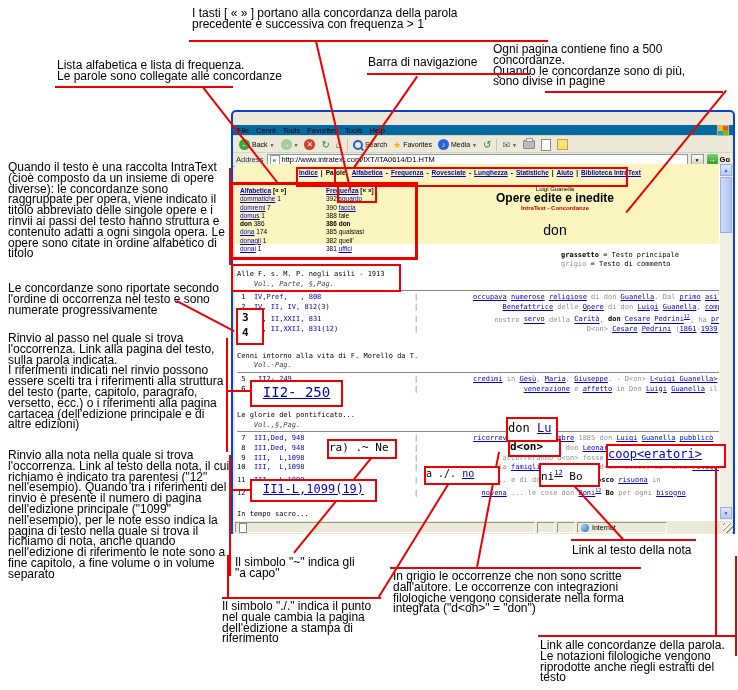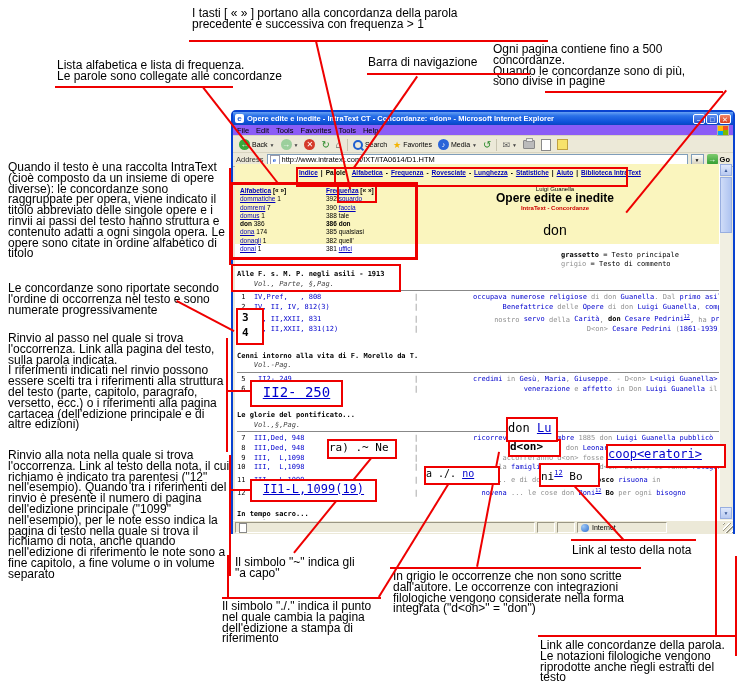--- a/index.html
+++ b/index.html
@@ -19,21 +19,21 @@
   .tbar{position:absolute;left:0;top:0;width:500px;height:13px;
         background:linear-gradient(180deg,#66a1f3 0%,#2970e8 30%,#0c50d8 80%,#0a46be 100%);
         display:flex;align-items:center;padding:0 2px;box-sizing:border-box;}
   .tbar .ticon{width:9px;height:9px;background:#fff;border-radius:2px;color:#2a64d8;font-size:8px;
         line-height:9px;text-align:center;font-weight:bold;margin-right:3px;}
   .tbar .ticon::before{content:"e";}
   .ttl{color:#fff;font-size:7.5px;font-weight:bold;flex:1;white-space:nowrap;overflow:hidden;}
   .wbtn{width:12px;height:10px;margin-left:1px;border:1px solid #fff;border-radius:2px;
         background:linear-gradient(#5b8ff2,#2a5ad0);color:#fff;font-size:7px;line-height:9px;text-align:center;box-sizing:border-box;}
   .wbtn.close{background:linear-gradient(#ef8568,#d8401f);}
-  .mbar{position:absolute;left:0;top:13px;width:500px;height:11px;background:#8b5cf6;
+  .mbar{position:absolute;left:0;top:13px;width:500px;height:11px;background:#0369a1;
         border-bottom:1px solid #d8d4c0;display:flex;align-items:center;padding:0 4px;box-sizing:border-box;}
   .mi{font-size:7.5px;margin-right:7px;}
   .flag{margin-left:auto;width:10px;height:9px;border:1px solid #b8b4a0;
         background:conic-gradient(#f25022 0 90deg,#7fba00 0 180deg,#00a4ef 0 270deg,#ffb900 0);}
   .tobar{position:absolute;left:0;top:25px;width:500px;height:16px;background:#ece9d8;
          border-bottom:1px solid #d8d4c0;display:flex;align-items:center;padding:0 3px;box-sizing:border-box;}
   .tbtn{display:inline-flex;align-items:center;gap:2px;font-size:7px;color:#000;padding:0 3px;height:14px;}
   .cir{width:11px;height:11px;border-radius:50%;color:#fff;font-size:8px;line-height:11px;text-align:center;}
   .dd7{font-size:5px;color:#444;}
   .tsep{width:1px;height:12px;background:#c8c4b0;margin:0 2px;}
@@ -71,27 +71,27 @@
   .htitle{font-size:12px;font-weight:bold;line-height:12px;}
   .hsub{font-size:6px;color:#cc0000;font-weight:bold;line-height:8px;}
   .hword{font-size:14px;line-height:16px;margin-top:10px;}
   .legend{position:absolute;left:326px;top:87px;font:7px/9px "DejaVu Sans Mono",monospace;white-space:pre;}
   .legend .lb{font-weight:bold;}
   .legend .lg{color:#909090;margin-top:16px;}
   .conc{position:absolute;left:2px;top:106px;width:484px;
         font:7px/9.6px "DejaVu Sans Mono",monospace;white-space:pre;}
   .sec+.sec{margin-top:17px;}
   .sec:nth-child(4){margin-top:11px;}
-  .sect{font-weight:bold;}
+  .sect{font-weight:normal;}
   .ssub{font-style:italic;color:#444;}
   .shr{border-top:1px solid #888;margin:1px 0 2px 0;}
   .row .rn{color:#000;}
   .row .ref{color:#0000cc;}
   .row .rp{color:#777;}
-  .cl{color:#0000cc;}
+  .cl{color:#0000cc;text-decoration:underline;}
   .cg{color:#909090;margin-top:7px;}
   .cb{color:#000;font-weight:bold;}
   .cp{color:#222;}
   .cs{color:#0000cc;text-decoration:underline;font-size:5px;vertical-align:super;}
   .vscroll{position:absolute;right:2px;top:52px;width:12px;height:356px;background:#f1efe2;border-left:1px solid #fff;box-sizing:border-box;}
   .sbtn{position:absolute;left:0;width:12px;height:12px;background:linear-gradient(#dfe8fb,#b8c9f0);
         border:1px solid #98aee0;font-size:5px;color:#3a5a9a;text-align:center;line-height:11px;box-sizing:border-box;}
   .sthumb{position:absolute;left:0;top:13px;width:12px;height:56px;background:linear-gradient(90deg,#cfdcf8,#aec3f0);
           border:1px solid #98aee0;box-sizing:border-box;}
   .sbar{position:absolute;left:0;top:408px;width:500px;height:14px;background:#ece9d8;border-top:1px solid #fff;
@@ -161,30 +161,23 @@
 <div class="cbox" style="left:250px;top:380px;width:89px;height:23px;font-size:14px;line-height:21px;text-align:center"><span class="blu">II2- 250</span></div>
 <div class="cbox" style="left:250px;top:479px;width:123px;height:19px;font-size:12px;line-height:17px;text-align:center"><span class="blu">II1-L,1099(19)</span></div>
 <div class="cbox" style="left:327px;top:439px;width:66px;height:16px;font-size:11px;line-height:13px"><span>ra) .~ Ne</span></div>
 <div class="cbox" style="left:424px;top:466px;width:72px;height:15px;font-size:10px;line-height:12px"><span>a ./. </span><span class="blu">no</span></div>
 <div class="cbox" style="left:508px;top:439px;width:49px;height:14px;font-size:11px;line-height:11px;font-weight:bold"><span>d&lt;on&gt;</span></div>
 <div class="cbox" style="left:506px;top:417px;width:48px;height:21px;font-size:12px;line-height:18px"><span>don </span><span class="blu">Lu</span></div>
 <div class="cbox" style="left:539px;top:463px;width:57px;height:20px;font-size:11px;line-height:17px"><span>ni</span><sup class="blu" style="font-size:7px">12</sup><span> Bo</span></div>
 <div class="cbox" style="left:606px;top:444px;width:116px;height:20px;font-size:12px;line-height:17px"><span class="blu">coop&lt;eratori&gt;</span></div>
 
 <div class="bwin">
-  <div class="tbar">
-    <span class="ticon"></span>
-    <span class="ttl">Opere edite e inedite - IntraText CT - Concordanze: «don» - Microsoft Internet Explorer</span>
-    <span class="wbtn">–</span>
-    <span class="wbtn">□</span>
-    <span class="wbtn close">✕</span>
-  </div>
   <div class="mbar" id="menubar">
       <span class="mi">File</span>
-      <span class="mi">Edit</span>
+      <span class="mi">Cenni</span>
       <span class="mi">Tools</span>
       <span class="mi">Favorites</span>
       <span class="mi">Tools</span>
       <span class="mi">Help</span>
       <span class="flag"></span>
     </div>
   <div class="tobar">
     <span class="tbtn">
         <span class="cir" style="background:#37a93c">←</span>
         <span>Back</span>

